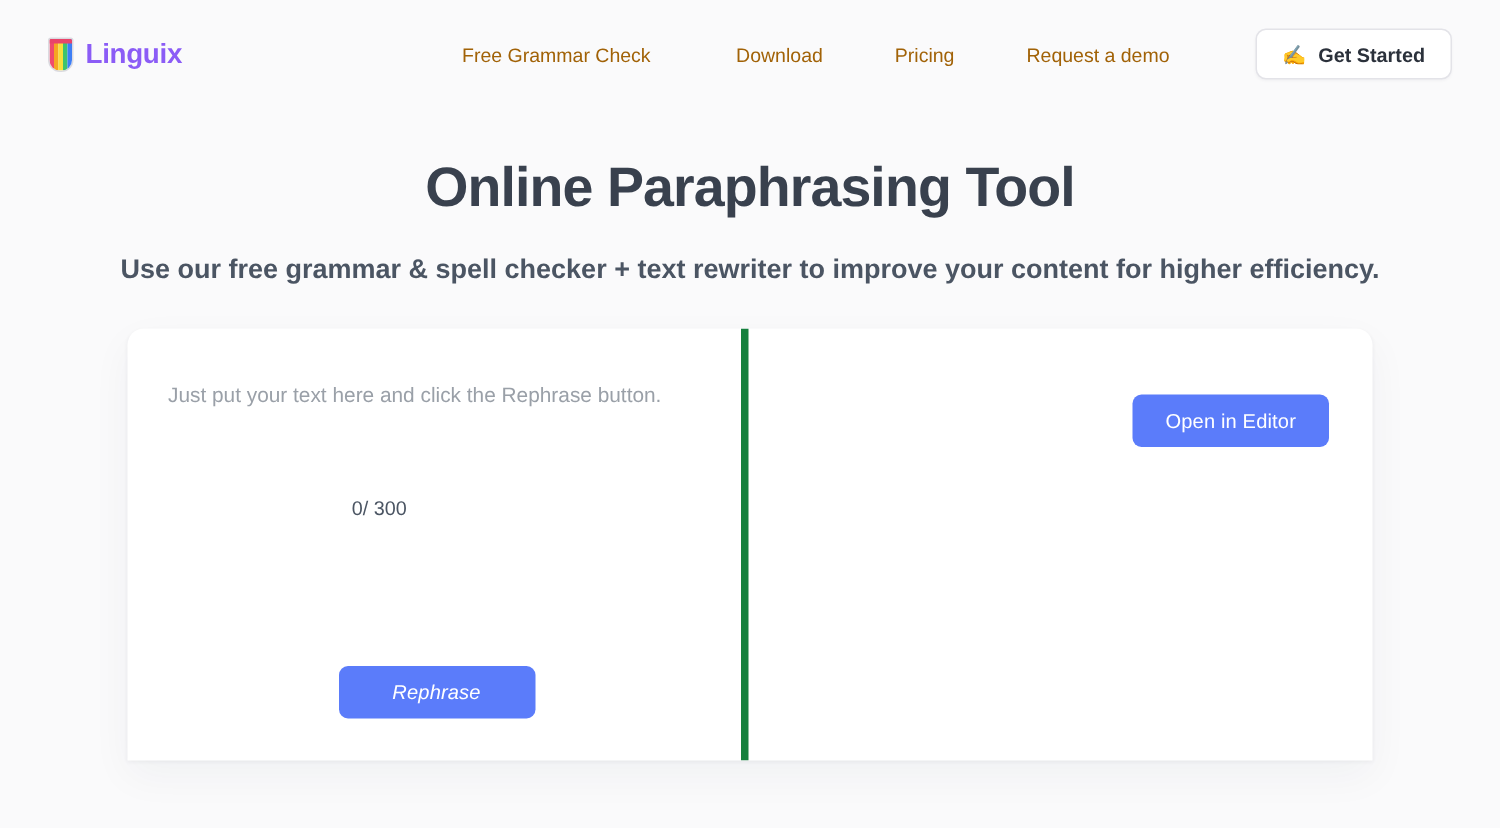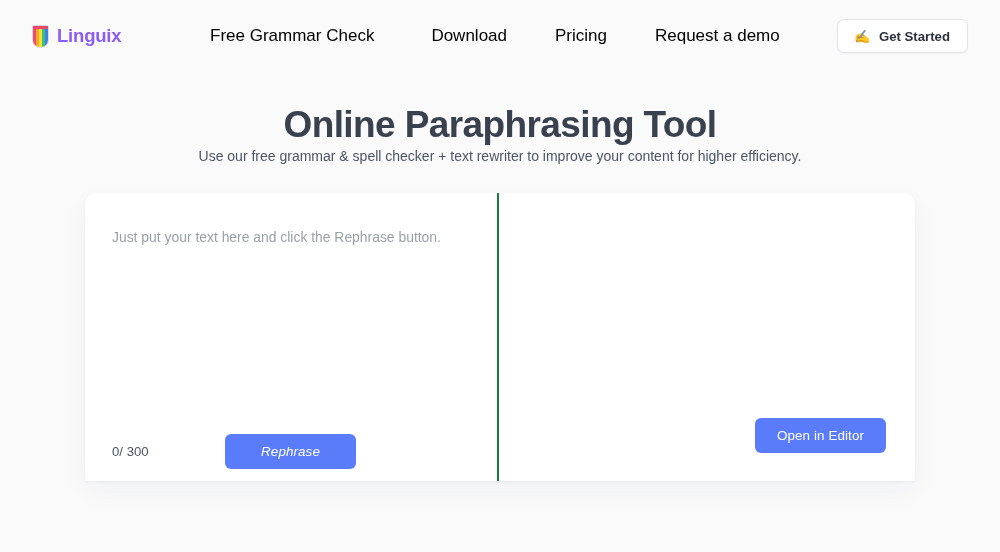--- a/index.html
+++ b/index.html
@@ -72,22 +72,22 @@
   }
 
   .nav {
     margin-left: auto;
     display: flex;
     align-items: center;
     gap: 0;
   }
 
   .nav-link {
-    font-size: 17px;
-    color: #000000;
+    font-size: 13px;
+    color: #a16207;
     text-decoration: none;
     padding: 8px 0;
     margin-right: 57px;
     white-space: nowrap;
     cursor: pointer;
   }
   .nav-link:nth-of-type(2) { margin-right: 48px; }
   .nav-link:nth-of-type(3) { margin-right: 48px; }
   .nav-link:nth-of-type(4) { }
 
@@ -117,23 +117,24 @@
 
   .hero-title {
     font-size: 37px;
     font-weight: 700;
     letter-spacing: -0.6px;
     color: #39414e;
     line-height: 1.25;
   }
 
   .hero-sub {
-    font-size: 14px;
+    margin-top: 21px;
+    font-size: 18px;
     color: #4b5563;
-    font-weight: 400;
+    font-weight: 700;
   }
 
   
   .tool-card {
     width: 830px;
     margin: 29px auto 0;
     background: #ffffff;
     border-radius: 11px 11px 0 0;
     box-shadow: 0 1px 3px rgba(30,35,60,0.055), 0 10px 28px rgba(30,35,60,0.045);
     overflow: hidden;
@@ -164,37 +165,38 @@
     display: flex;
     min-height: 288px;
   }
 
   .editor-pane {
     width: 414px;
     flex: 0 0 414px;
     display: flex;
     flex-direction: column;
     padding: 34px 24px 0 27px;
-    border-right: 2px solid #15803d;
+    border-right: 5px solid #15803d;
   }
 
   .editor-placeholder {
     font-size: 13.9px;
     color: #9aa0a8;
     line-height: 1.5;
     cursor: text;
     flex: 1 1 auto;
     outline: none;
   }
 
   .editor-footer {
     display: flex;
     align-items: center;
-    padding-bottom: 12px;
+    padding-bottom: 28px;
     padding-top: 10px;
+    flex-direction: column;
   }
 
   .char-count {
     font-size: 13.2px;
     color: #4b5563;
     width: 113px;
     flex: 0 0 113px;
   }
 
   .btn-primary {
@@ -211,21 +213,21 @@
 
   .btn-rephrase {
     width: 131px;
     height: 35px;
     font-style: italic;
   }
 
   .output-pane {
     flex: 1 1 auto;
     display: flex;
-    flex-direction: column;
+    flex-direction: row;
     padding: 34px 29px 0 29px;
     gap: 24px;
   }
 
   .output-body {
     flex: 1 1 auto;
   }
 
   .output-footer {
     display: flex;

